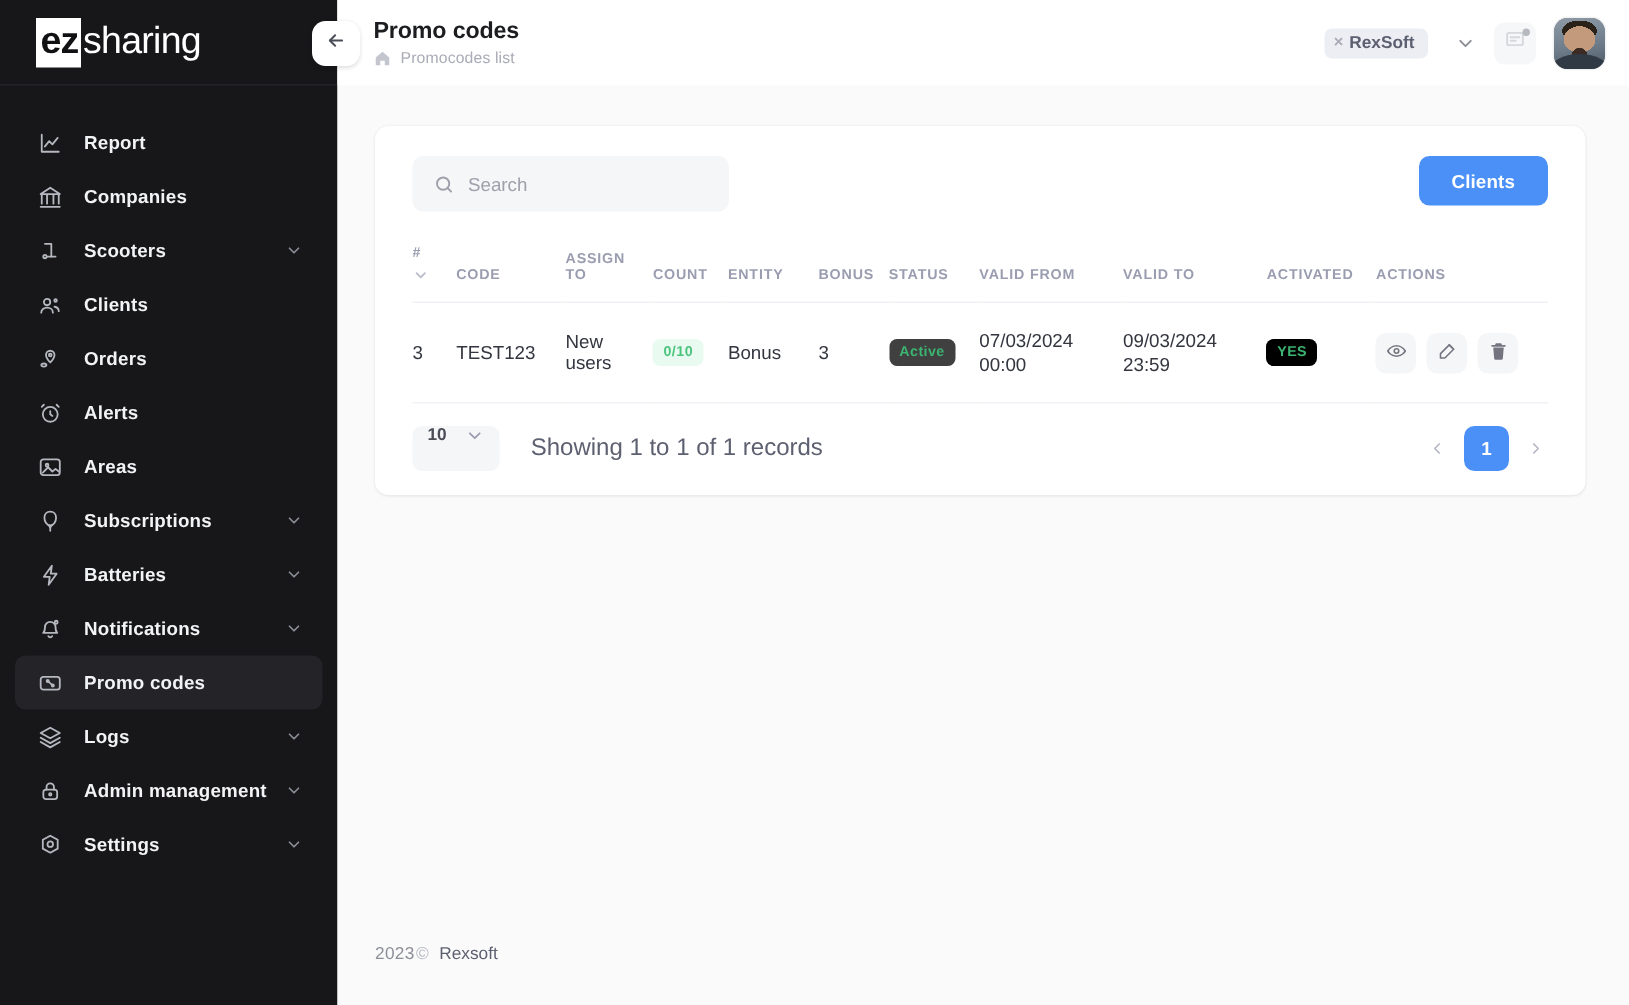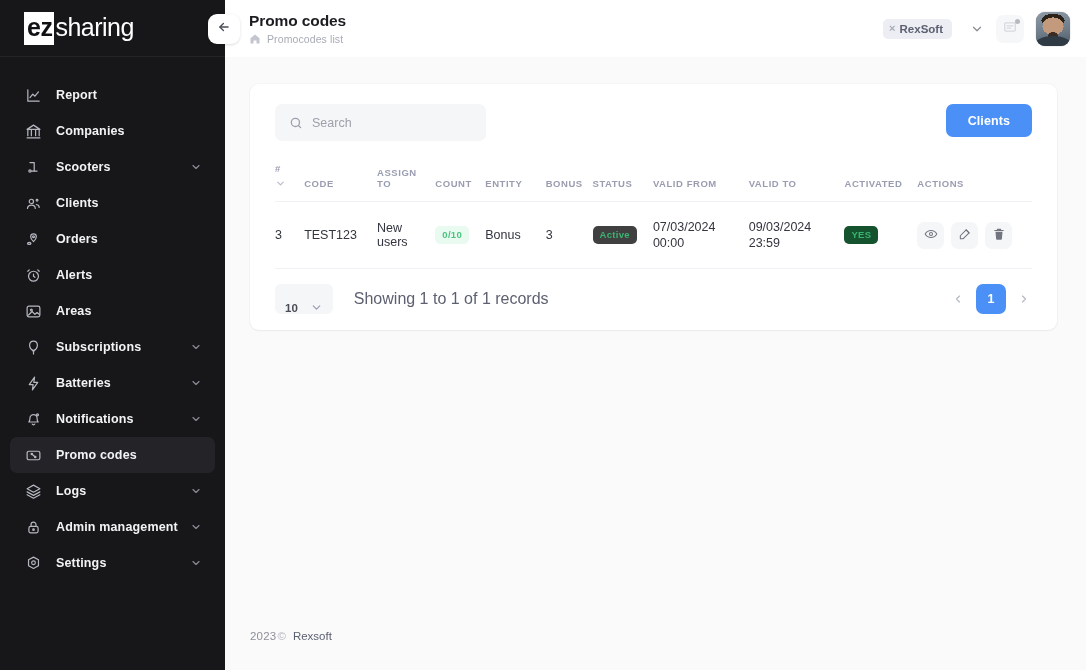--- a/index.html
+++ b/index.html
@@ -209,37 +209,37 @@
   .col-act   { width: 70px; }
   .col-actions { width: 110px; }
 
   .badge {
     display: inline-block; border-radius: 5px;
     font-size: 9.5px; font-weight: 700; letter-spacing: 0.3px;
     padding: 4px 7px; line-height: 1;
   }
   .badge-count  { background: #e9faf0; color: #4cc47e; }
   .badge-status { background: #404040; color: #3bb371; }
-  .badge-yes    { background: #14532d; color: #3bb371; }
+  .badge-yes    { background: #000000; color: #3bb371; }
 
   .datecell { line-height: 16px; }
   .actions { display: flex; gap: 7px; }
   .act-btn {
     width: 27px; height: 27px; border-radius: 7px;
     background: #f5f6f8; border: none;
     display: flex; align-items: center; justify-content: center;
     color: #72757f; cursor: pointer;
   }
 
   .card-foot {
     display: flex; align-items: center;
     padding-top: 15px;
   }
   .per-page {
-    display: flex; align-items: flex-end; gap: 12px;
+    display: flex; align-items: flex-start; gap: 12px;
     background: #f5f6f8; border-radius: 6px;
     height: 30px; padding: 0 10px; cursor: pointer;
     font-size: 11.5px; color: #4a4c56; font-weight: 600;
   }
   .per-page .select-chev { color: #9a9db0; }
   .records {
     margin-left: 21px; font-size: 16px; color: #5d6070;
   }
   .pager { margin-left: auto; display: flex; align-items: center; gap: 10px; }
   .pager-arrow {

